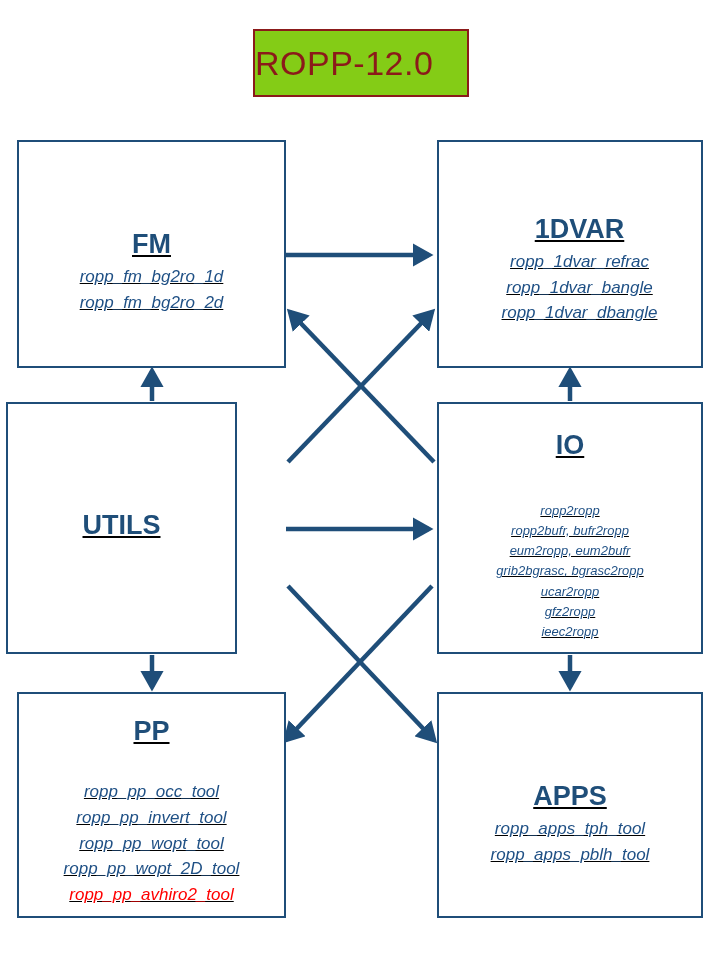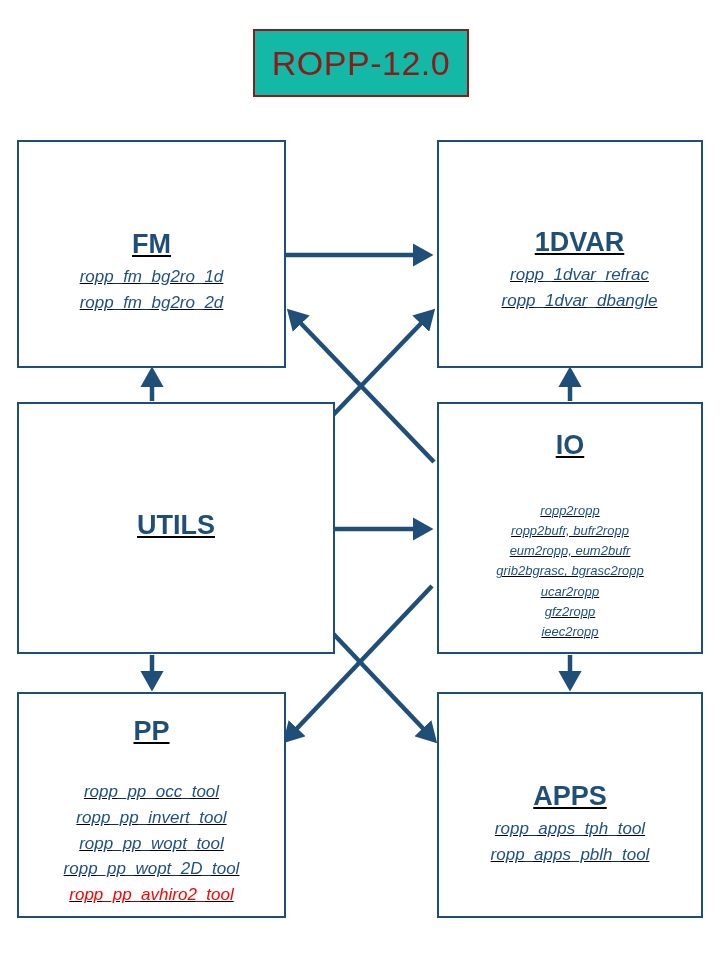--- a/index.html
+++ b/index.html
@@ -33,24 +33,24 @@
   }
 
   
   .title-box {
     position: absolute;
     left: 253px;
     top: 29px;
     width: 216px;
     height: 68px;
     border: 2px solid #8B1A1A;
-    background: #14b8a6;
-    display: flex;
-    align-items: center;
-    justify-content: center;
+    background: #84cc16;
+    display: flex;
+    align-items: center;
+    justify-content: flex-start;
     box-sizing: border-box;
   }
   .title-text {
     color: #8B1A1A;
     font-size: 34px;
     font-weight: 400;
     letter-spacing: 0.5px;
     line-height: 1;
   }
 
@@ -87,21 +87,21 @@
     line-height: 1.52;
     white-space: nowrap;
   }
   .module-item.highlight {
     color: #FF0000;
   }
 
   
   #box-fm     { left: 17px;  top: 140px; width: 269px; height: 228px; }
   #box-1dvar  { left: 437px; top: 140px; width: 266px; height: 228px; padding-left: 25px; }
-  #box-utils  { left: 17px;  top: 402px; width: 318px; height: 252px; }
+  #box-utils  { left: 6px;  top: 402px; width: 231px; height: 252px; }
   #box-io     { left: 437px; top: 402px; width: 266px; height: 252px; }
   #box-pp     { left: 17px;  top: 692px; width: 269px; height: 226px; }
   #box-apps   { left: 437px; top: 692px; width: 266px; height: 226px; }
 
   
   #box-fm .module-stack,
   #box-1dvar .module-stack,
   #box-pp .module-stack,
   #box-apps .module-stack,
   #box-io .module-stack,
@@ -164,20 +164,21 @@
           <div class="module-item">ropp_fm_bg2ro_2d</div>
         </div>
     </div>
   </div>
 
   <div class="module-box" id="box-1dvar">
     <div class="module-stack">
       <div class="module-title">1DVAR</div>
       <div class="module-items">
           <div class="module-item">ropp_1dvar_refrac</div>
+          <div class="module-item">ropp_1dvar_bangle</div>
           <div class="module-item">ropp_1dvar_dbangle</div>
         </div>
     </div>
   </div>
 
   <div class="module-box" id="box-utils">
     <div class="module-stack">
       <div class="module-title">UTILS</div>
       <div class="module-items"></div>
     </div>

